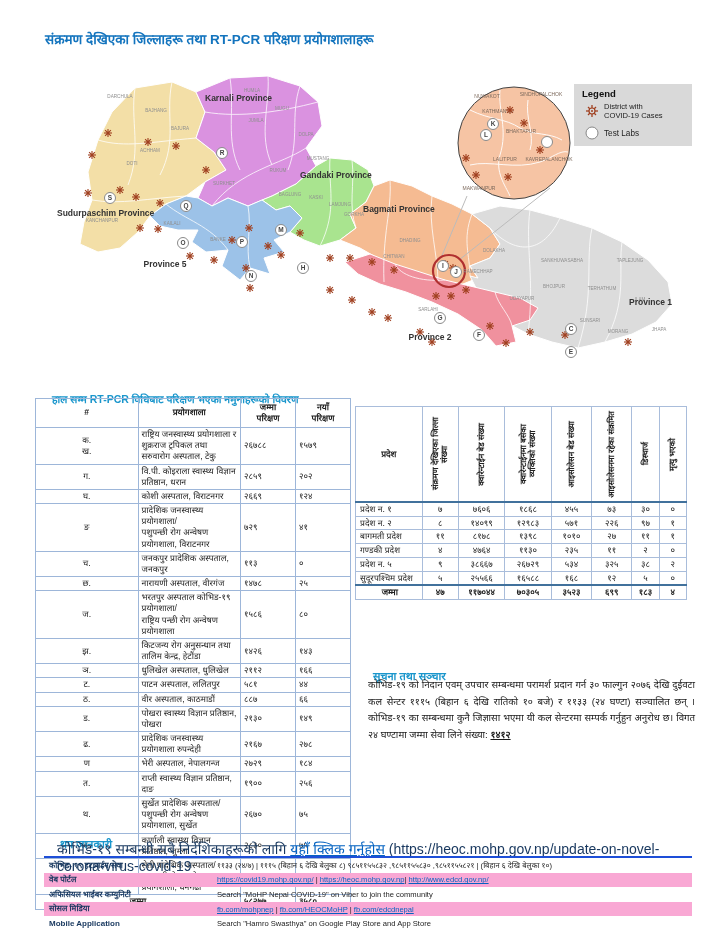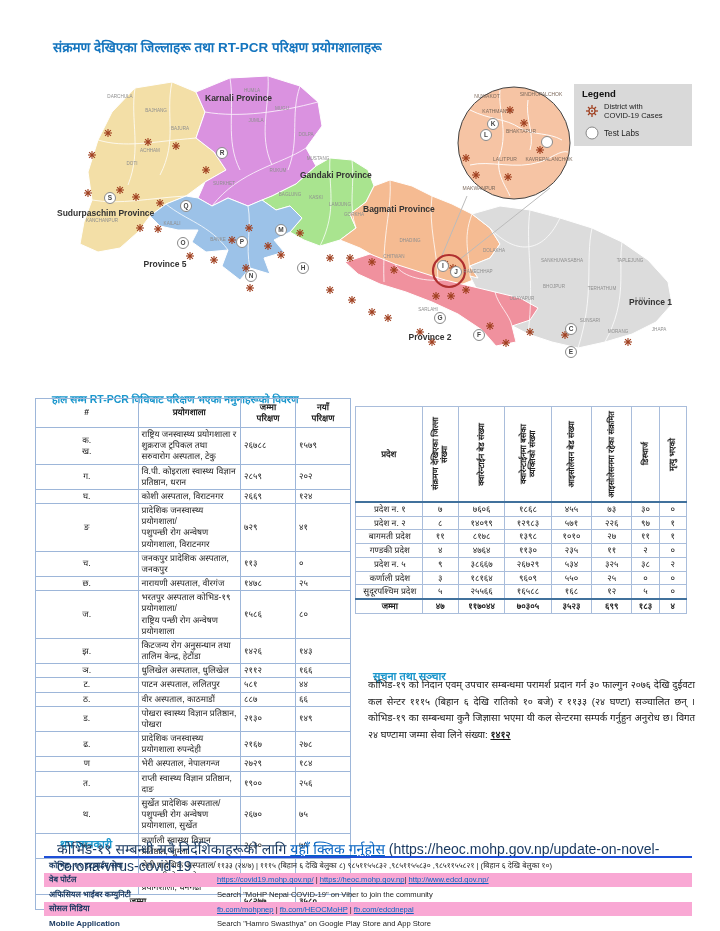--- a/index.html
+++ b/index.html
@@ -1,36 +1,36 @@
 <!DOCTYPE html>
 <html><head>
 <meta charset="utf-8">
 <style>
   html,body{margin:0;padding:0;background:#eee;}
   .page{position:relative;width:720px;height:931px;background:#ffffff;overflow:hidden;
         font-family:"Liberation Sans","DejaVu Sans",sans-serif;color:#222;}
-  .page-title{position:absolute;left:45px;top:30px;font-size:13.5px;font-weight:bold;color:#1374BE;margin:8px;}
+  .page-title{position:absolute;left:45px;top:30px;font-size:13.5px;font-weight:bold;color:#1374BE;margin:0;}
   #map-svg{position:absolute;left:0;top:0;}
   
   .sec-title{position:absolute;font-weight:bold;color:#1A96CC;margin:16px;}
   #samples-title{left:36px;top:376px;font-size:10.5px;width:320px;}
   #samples-table{position:absolute;left:35px;top:398px;width:316px;border-collapse:collapse;table-layout:fixed;}
   #samples-table th,#samples-table td{border:1px solid #9DB6D9;font-size:8.6px;padding:1px 3px;vertical-align:middle;line-height:1.3;}
   #samples-table th{font-weight:bold;text-align:center;height:26px;}
   td.sn{width:18px;text-align:center;white-space:pre-line;}
   td.lab{text-align:left;white-space:pre-line;}
   th.numh,td.num{width:48px;text-align:left;}
   #samples-table tr.total-row td{font-weight:bold;}
   
   #prov-title{left:355px;top:387px;font-size:10.3px;width:345px;}
   #prov-table{position:absolute;left:355px;top:406px;width:332px;border-collapse:collapse;table-layout:fixed;padding-left:12px;}
   #prov-table th,#prov-table td{border:1px solid #A9BDDB;font-size:8.6px;padding:1px 2px;text-align:center;line-height:1.25;}
   #prov-table thead th{height:92px;vertical-align:middle;font-weight:bold;border-bottom:2px solid #41719C;}
   #prov-table .vh{writing-mode:vertical-rl;transform:rotate(180deg);margin:0 auto;max-height:88px;font-size:8.2px;line-height:1.15;}
-  #prov-table td.pname{text-align:center;padding-left:4px;}
+  #prov-table td.pname{text-align:left;padding-left:4px;}
   #prov-table tr.total-row td{font-weight:bold;border-top:2px solid #41719C;}
   col.c-name{width:66px;} col.c-sm{width:36px;} col.c-md{width:46px;} col.c-sm2{width:40px;} col.c-xs{width:27px;}
   
   #notice-title{left:357px;top:652px;font-size:11px;}
   #notice-body{position:absolute;left:368px;top:670px;width:327px;font-size:9.7px;line-height:1.72;text-align:justify;color:#1a1a1a;margin-top:7px;}
   #notice-count{font-weight:bold;text-decoration:underline;}
   
   #more-title{left:44px;top:820px;font-size:11px;}
   #guideline-line{position:absolute;left:57px;top:839px;width:640px;font-size:14px;font-weight:normal;color:#17375E;}
   .link{color:#0563C1;text-decoration:underline;}
@@ -780,30 +780,20 @@
           <td class="pname">प्रदेश न. ५</td>
           <td>९</td>
           <td>३८६६७</td>
           <td>२६७२९</td>
           <td>५३४</td>
           <td>३२५</td>
           <td>३८</td>
           <td>२</td>
         </tr>
         <tr>
-          <td class="pname">कर्णाली प्रदेश</td>
-          <td>३</td>
-          <td>१८१६४</td>
-          <td>९६०९</td>
-          <td>५५०</td>
-          <td>२५</td>
-          <td>०</td>
-          <td>०</td>
-        </tr>
-        <tr>
           <td class="pname">सुदूरपश्चिम प्रदेश</td>
           <td>५</td>
           <td>२५५६६</td>
           <td>१६५८८</td>
           <td>१६८</td>
           <td>१२</td>
           <td>५</td>
           <td>०</td>
         </tr>
         <tr class="total-row">

